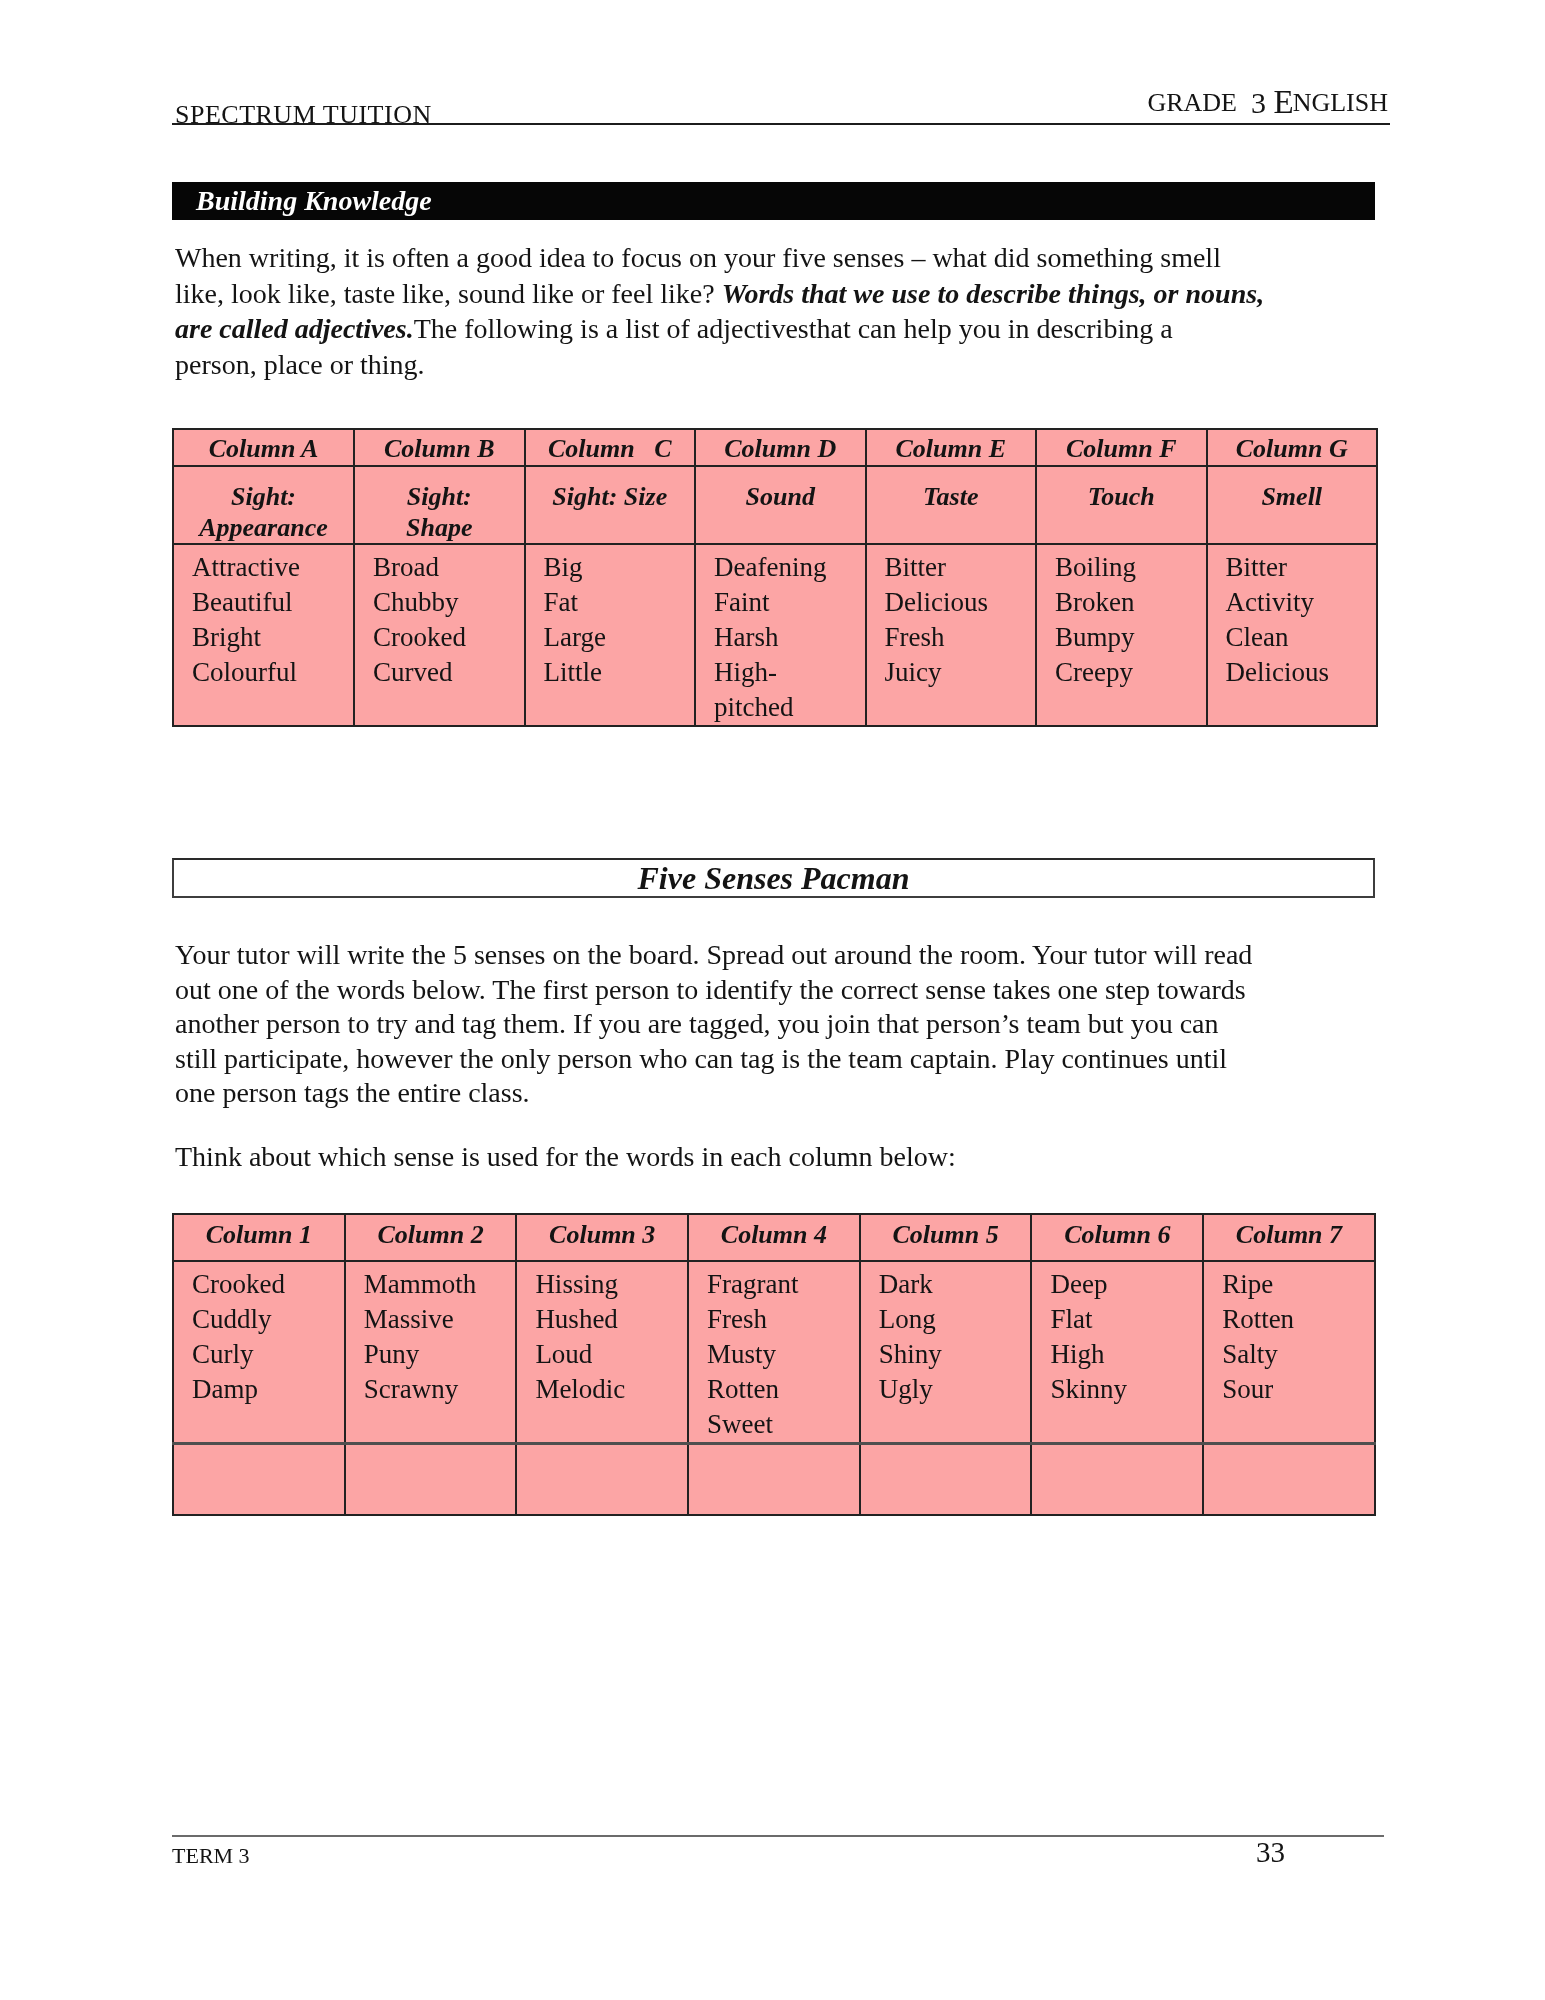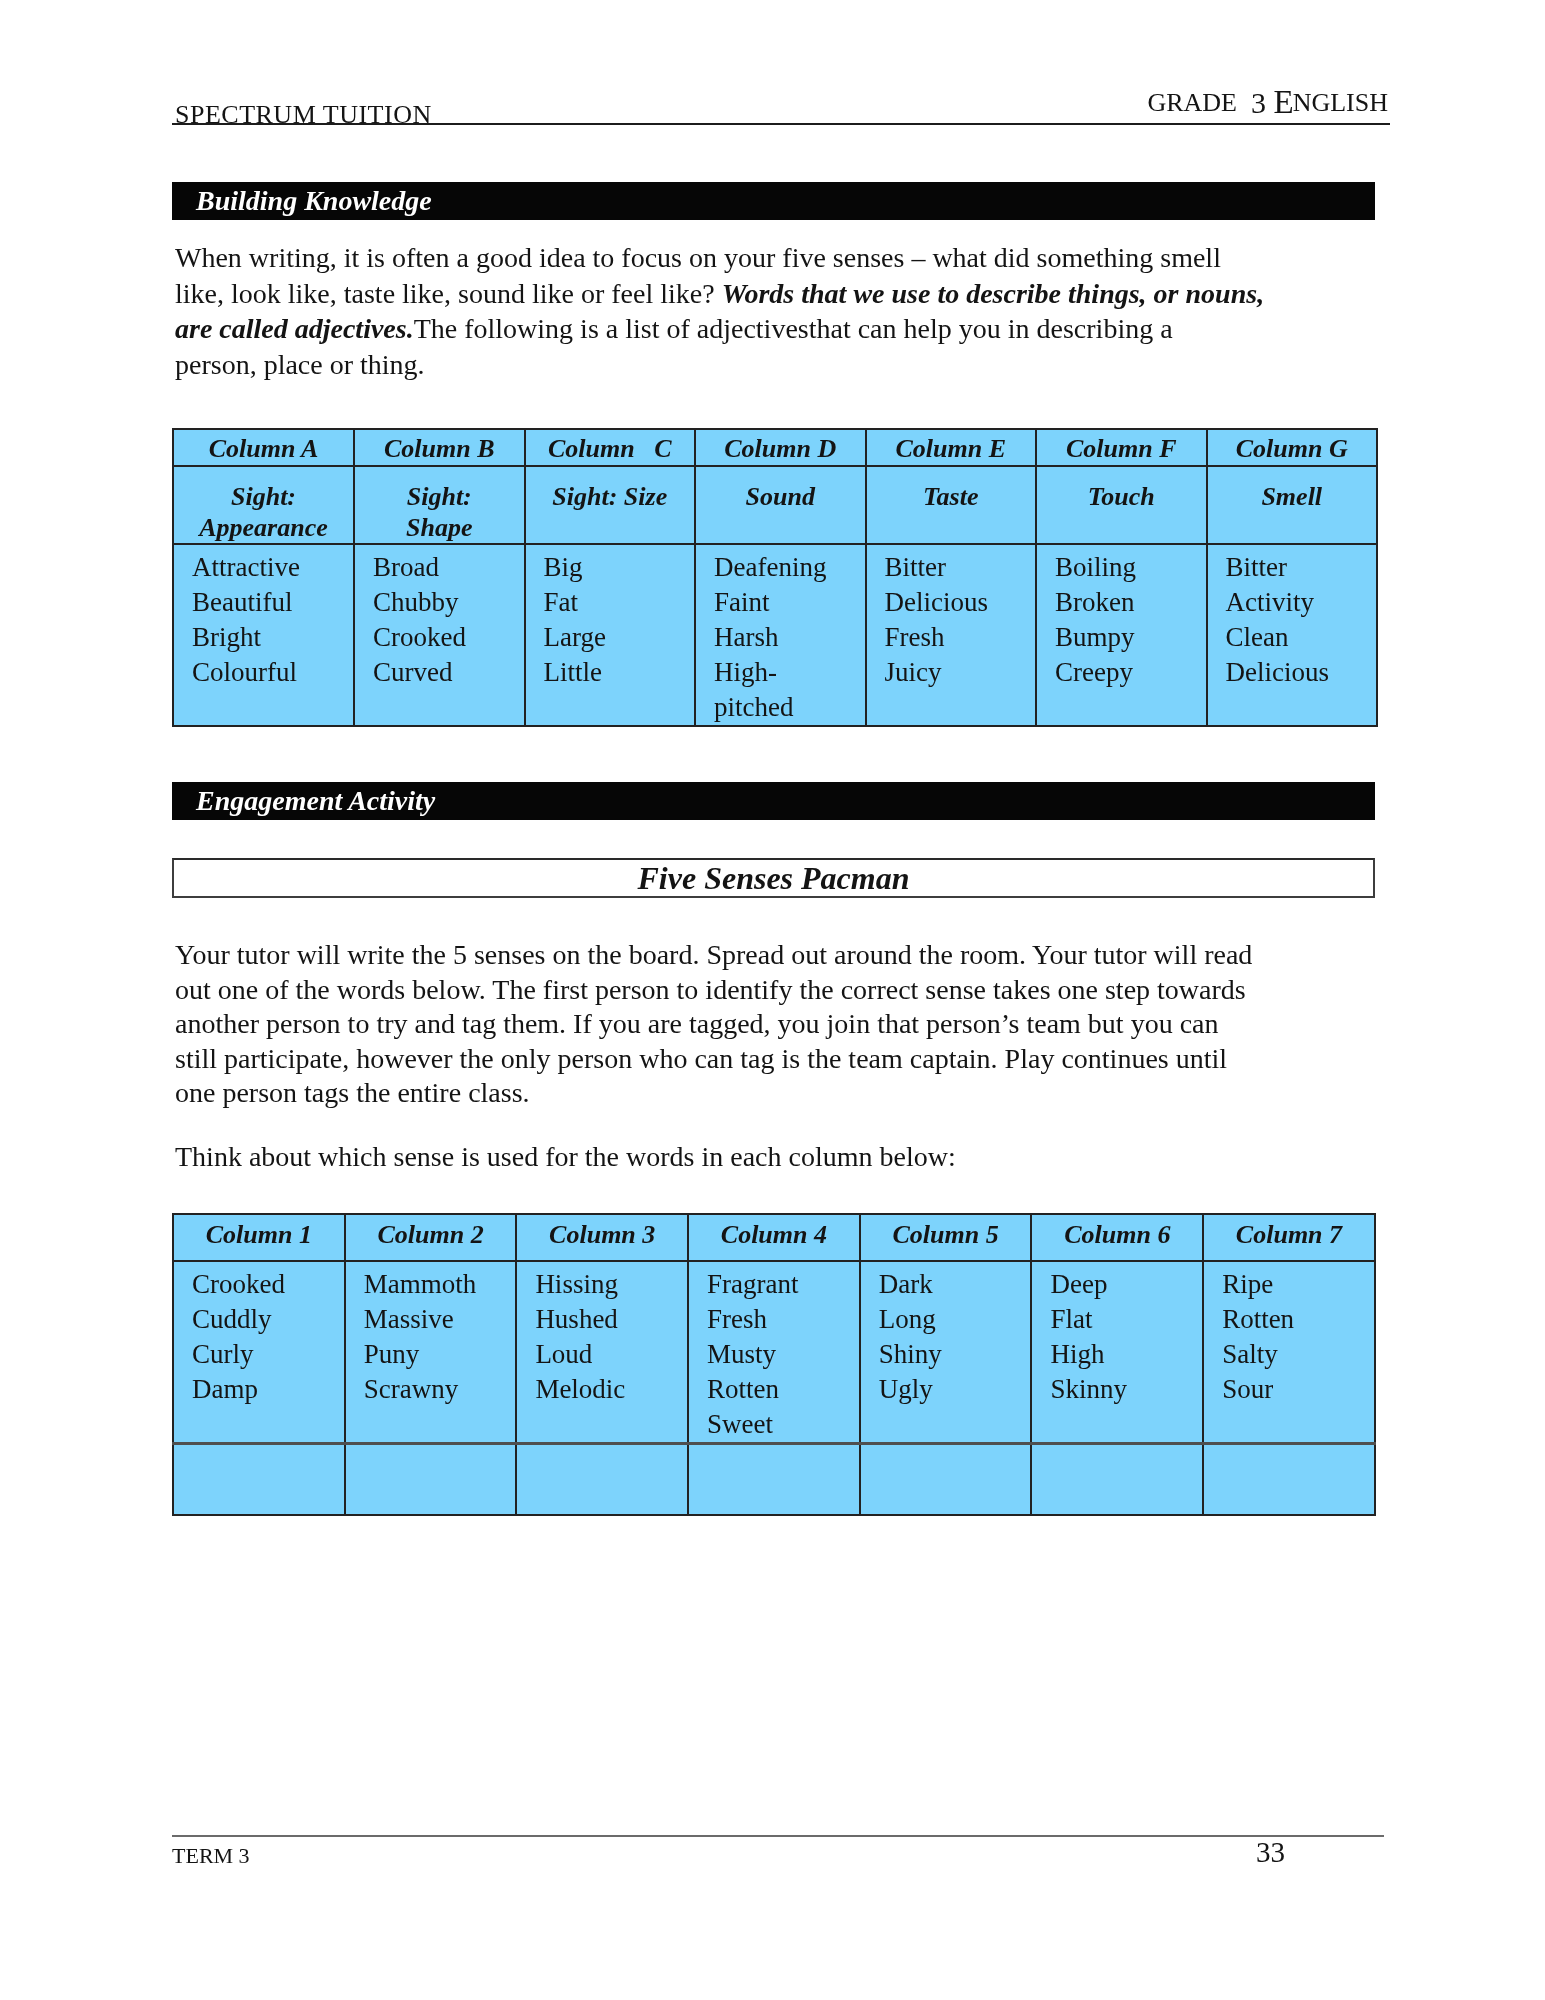--- a/index.html
+++ b/index.html
@@ -30,21 +30,21 @@
   .pline{white-space:pre;}
   .bi{font-weight:bold;font-style:italic;}
   .think{position:absolute;left:175px;top:1141px;font-size:28px;white-space:pre;}
   
   .pacman-box{
     position:absolute;left:172px;top:858px;width:1203px;height:40px;box-sizing:border-box;
     border:2px solid #3d3d3d;border-top-color:#2a2a2a;text-align:center;
     font-weight:bold;font-style:italic;font-size:32px;line-height:37px;background:#fff;
   }
   
-  table{border-collapse:collapse;table-layout:fixed;position:absolute;background:#7dd3fc;}
+  table{border-collapse:collapse;table-layout:fixed;position:absolute;background:#fca5a5;}
   .t1{left:172px;top:428px;width:1204px;}
   .t2{left:172px;top:1213px;width:1202px;}
   th,td{border:2px solid #222222;vertical-align:top;box-sizing:border-box;overflow:hidden;}
   th{font-weight:bold;font-style:italic;font-size:26px;text-align:center;white-space:pre;padding:2px 2px 0 2px;}
   .t1 .h1 th{height:37px;line-height:33px;}
   .t1 .h2 th{height:66px;line-height:31px;padding-top:14px;}
   .t1 col{width:170.5px;} .t1 col.c0{width:181px;}
   .t2 col{width:171.7px;}
   .t2 .h1 th{height:47px;line-height:36px;}
   td{font-size:27px;line-height:35px;padding:5px 4px 0 10px;text-align:left;}
@@ -147,21 +147,20 @@
           <td>
             <div class="wline">Bitter</div>
             <div class="wline">Activity</div>
             <div class="wline">Clean</div>
             <div class="wline">Delicious</div>
           </td>
         </tr>
       </tbody>
   </table>
 
-  <div class="banner b2">Engagement Activity</div>
 
   <div class="pacman-box">Five Senses Pacman</div>
 
   <div class="para activity" id="activity">
       <div class="pline">Your tutor will write the 5 senses on the board. Spread out around the room. Your tutor will read</div>
       <div class="pline">out one of the words below. The first person to identify the correct sense takes one step towards</div>
       <div class="pline">another person to try and tag them. If you are tagged, you join that person’s team but you can</div>
       <div class="pline">still participate, however the only person who can tag is the team captain. Play continues until</div>
       <div class="pline">one person tags the entire class.</div>
     </div>

